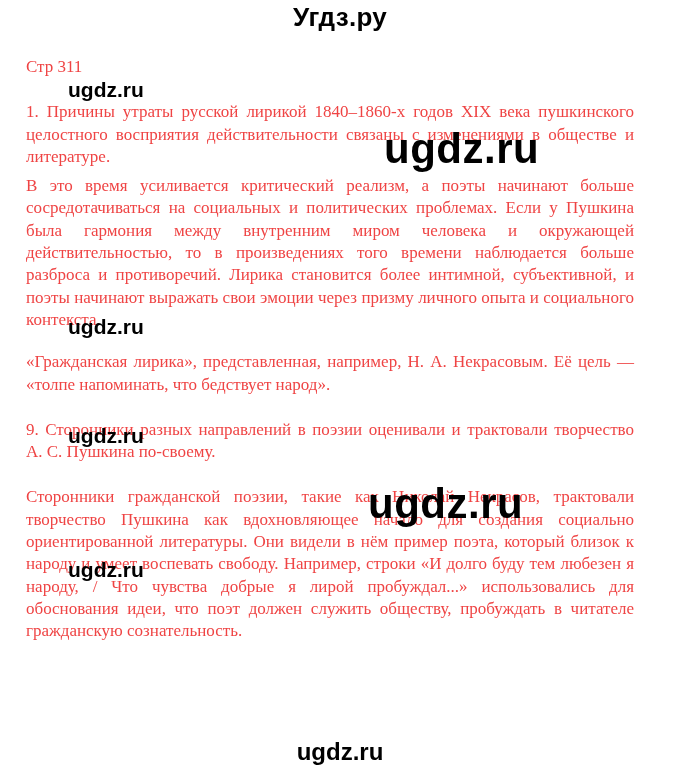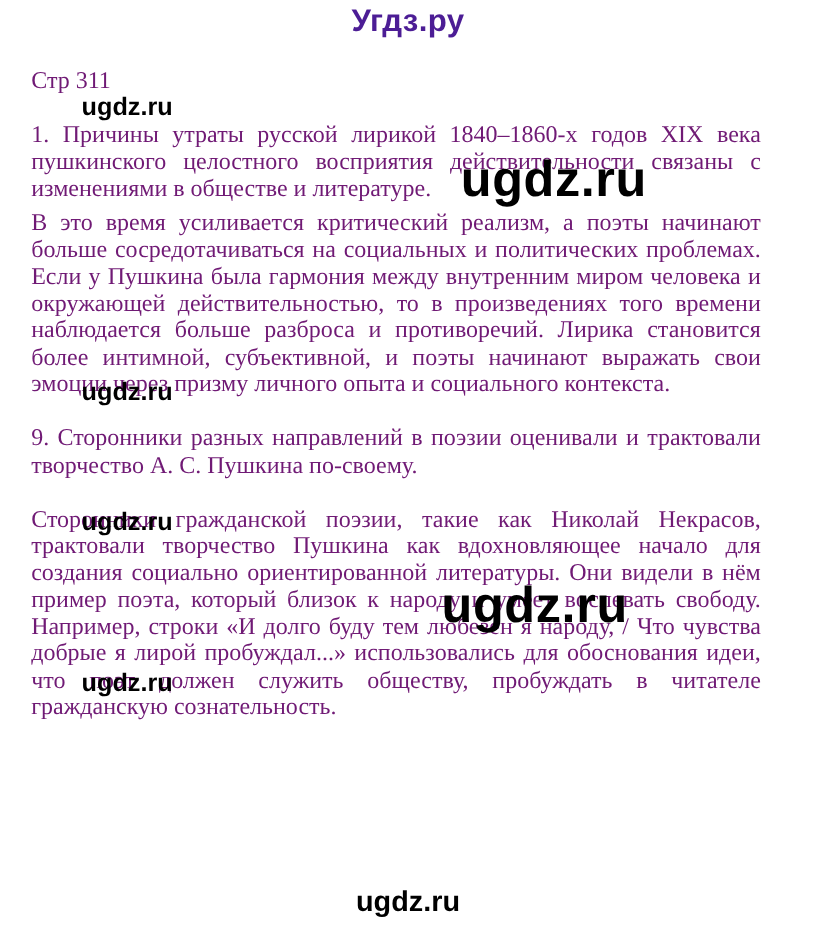--- a/index.html
+++ b/index.html
@@ -1,25 +1,25 @@
 <!DOCTYPE html>
 <html><head>
   <meta charset="utf-8">
   <style>
     html, body { margin: 0; padding: 0; background: #ffffff; }
     body { width: 680px; height: 778px; position: relative; overflow: hidden; }
     .site-title {
       position: absolute; left: 0; right: 0; top: 2px; text-align: center;
       font-family: "Liberation Sans", sans-serif; font-weight: bold;
-      font-size: 26px; color: #4c1d95; letter-spacing: 0.3px;
+      font-size: 26px; color: #000000; letter-spacing: 0.3px;
     }
     .doc {
       position: absolute; left: 26px; top: 56px; width: 608px;
-      font-family: "Liberation Serif", serif; font-size: 20px;
-      line-height: 22.3px; color: #701a75;
+      font-family: "Liberation Serif", serif; font-size: 17px;
+      line-height: 22.3px; color: #ef4444;
     }
     .doc p { margin: 0; text-align: justify; }
     .page-ref { margin-bottom: 23px !important; }
     .gap-s { margin-top: 7px !important; }
     .gap-m { margin-top: 23px !important; }
     .gap-l { margin-top: 20px !important; }
     .wm {
       position: absolute; font-family: "Liberation Sans", sans-serif;
       font-weight: bold; color: #000; white-space: nowrap; line-height: 1;
     }
@@ -33,20 +33,21 @@
   </style>
 </head>
 <body>
 
 <div class="site-title">Угдз.ру</div>
 
 <div class="doc">
   <p class="page-ref">Стр 311</p>
   <p>1. Причины утраты русской лирикой 1840–1860-х годов XIX века пушкинского целостного восприятия действительности связаны с изменениями в обществе и литературе.</p>
   <p class="gap-s">В это время усиливается критический реализм, а поэты начинают больше сосредотачиваться на социальных и политических проблемах. Если у Пушкина была гармония между внутренним миром человека и окружающей действительностью, то в произведениях того времени наблюдается больше разброса и противоречий. Лирика становится более интимной, субъективной, и поэты начинают выражать свои эмоции через призму личного опыта и социального контекста.</p>
+  <p class="gap-l">«Гражданская лирика», представленная, например, Н. А. Некрасовым.  Её цель — «толпе напоминать, что бедствует народ».</p>
   <p class="gap-m">9. Сторонники разных направлений в поэзии оценивали и трактовали творчество А. С. Пушкина по-своему.</p>
   <p class="gap-m">Сторонники гражданской поэзии, такие как Николай Некрасов, трактовали творчество Пушкина как вдохновляющее начало для создания социально ориентированной литературы. Они видели в нём пример поэта, который близок к народу и умеет воспевать свободу. Например, строки «И долго буду тем любезен я народу, / Что чувства добрые я лирой пробуждал...» использовались для обоснования идеи, что поэт должен служить обществу, пробуждать в читателе гражданскую сознательность.</p>
 </div>
 
 <div class="wm wm-small" style="left:68px; top:79px;">ugdz.ru</div>
 <div class="wm wm-big" style="left:384px; top:128px;">ugdz.ru</div>
 <div class="wm wm-small" style="left:68px; top:316px;">ugdz.ru</div>
 <div class="wm wm-small" style="left:68px; top:425px;">ugdz.ru</div>
 <div class="wm wm-big" style="left:368px; top:483px;">ugdz.ru</div>
 <div class="wm wm-small" style="left:68px; top:559px;">ugdz.ru</div>

